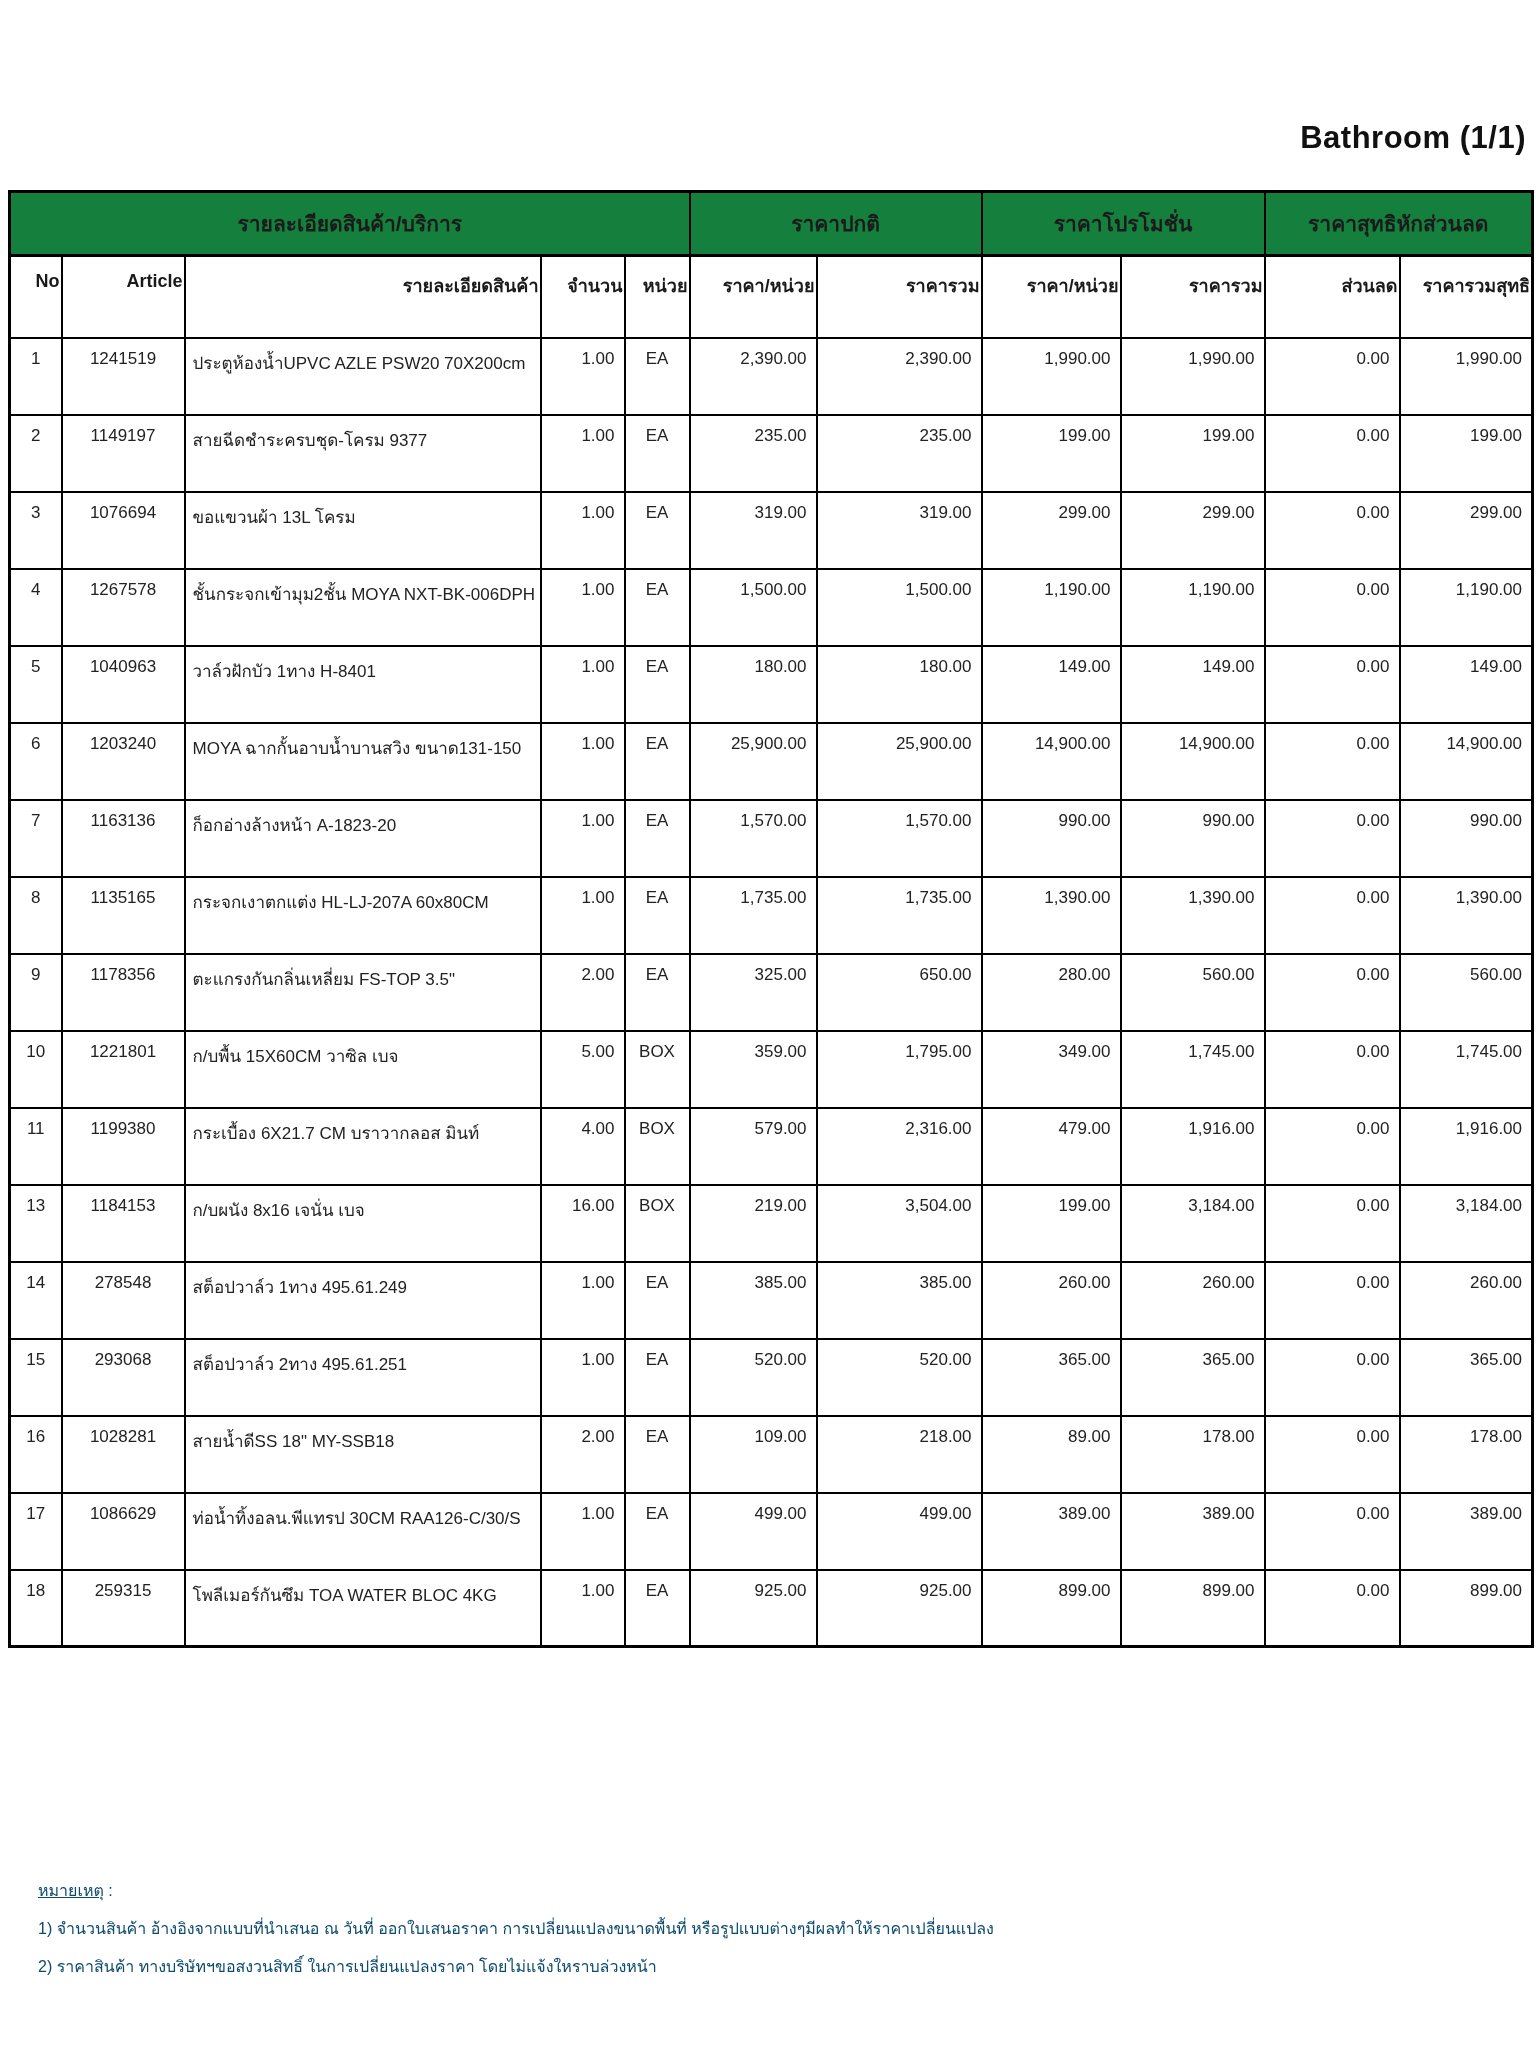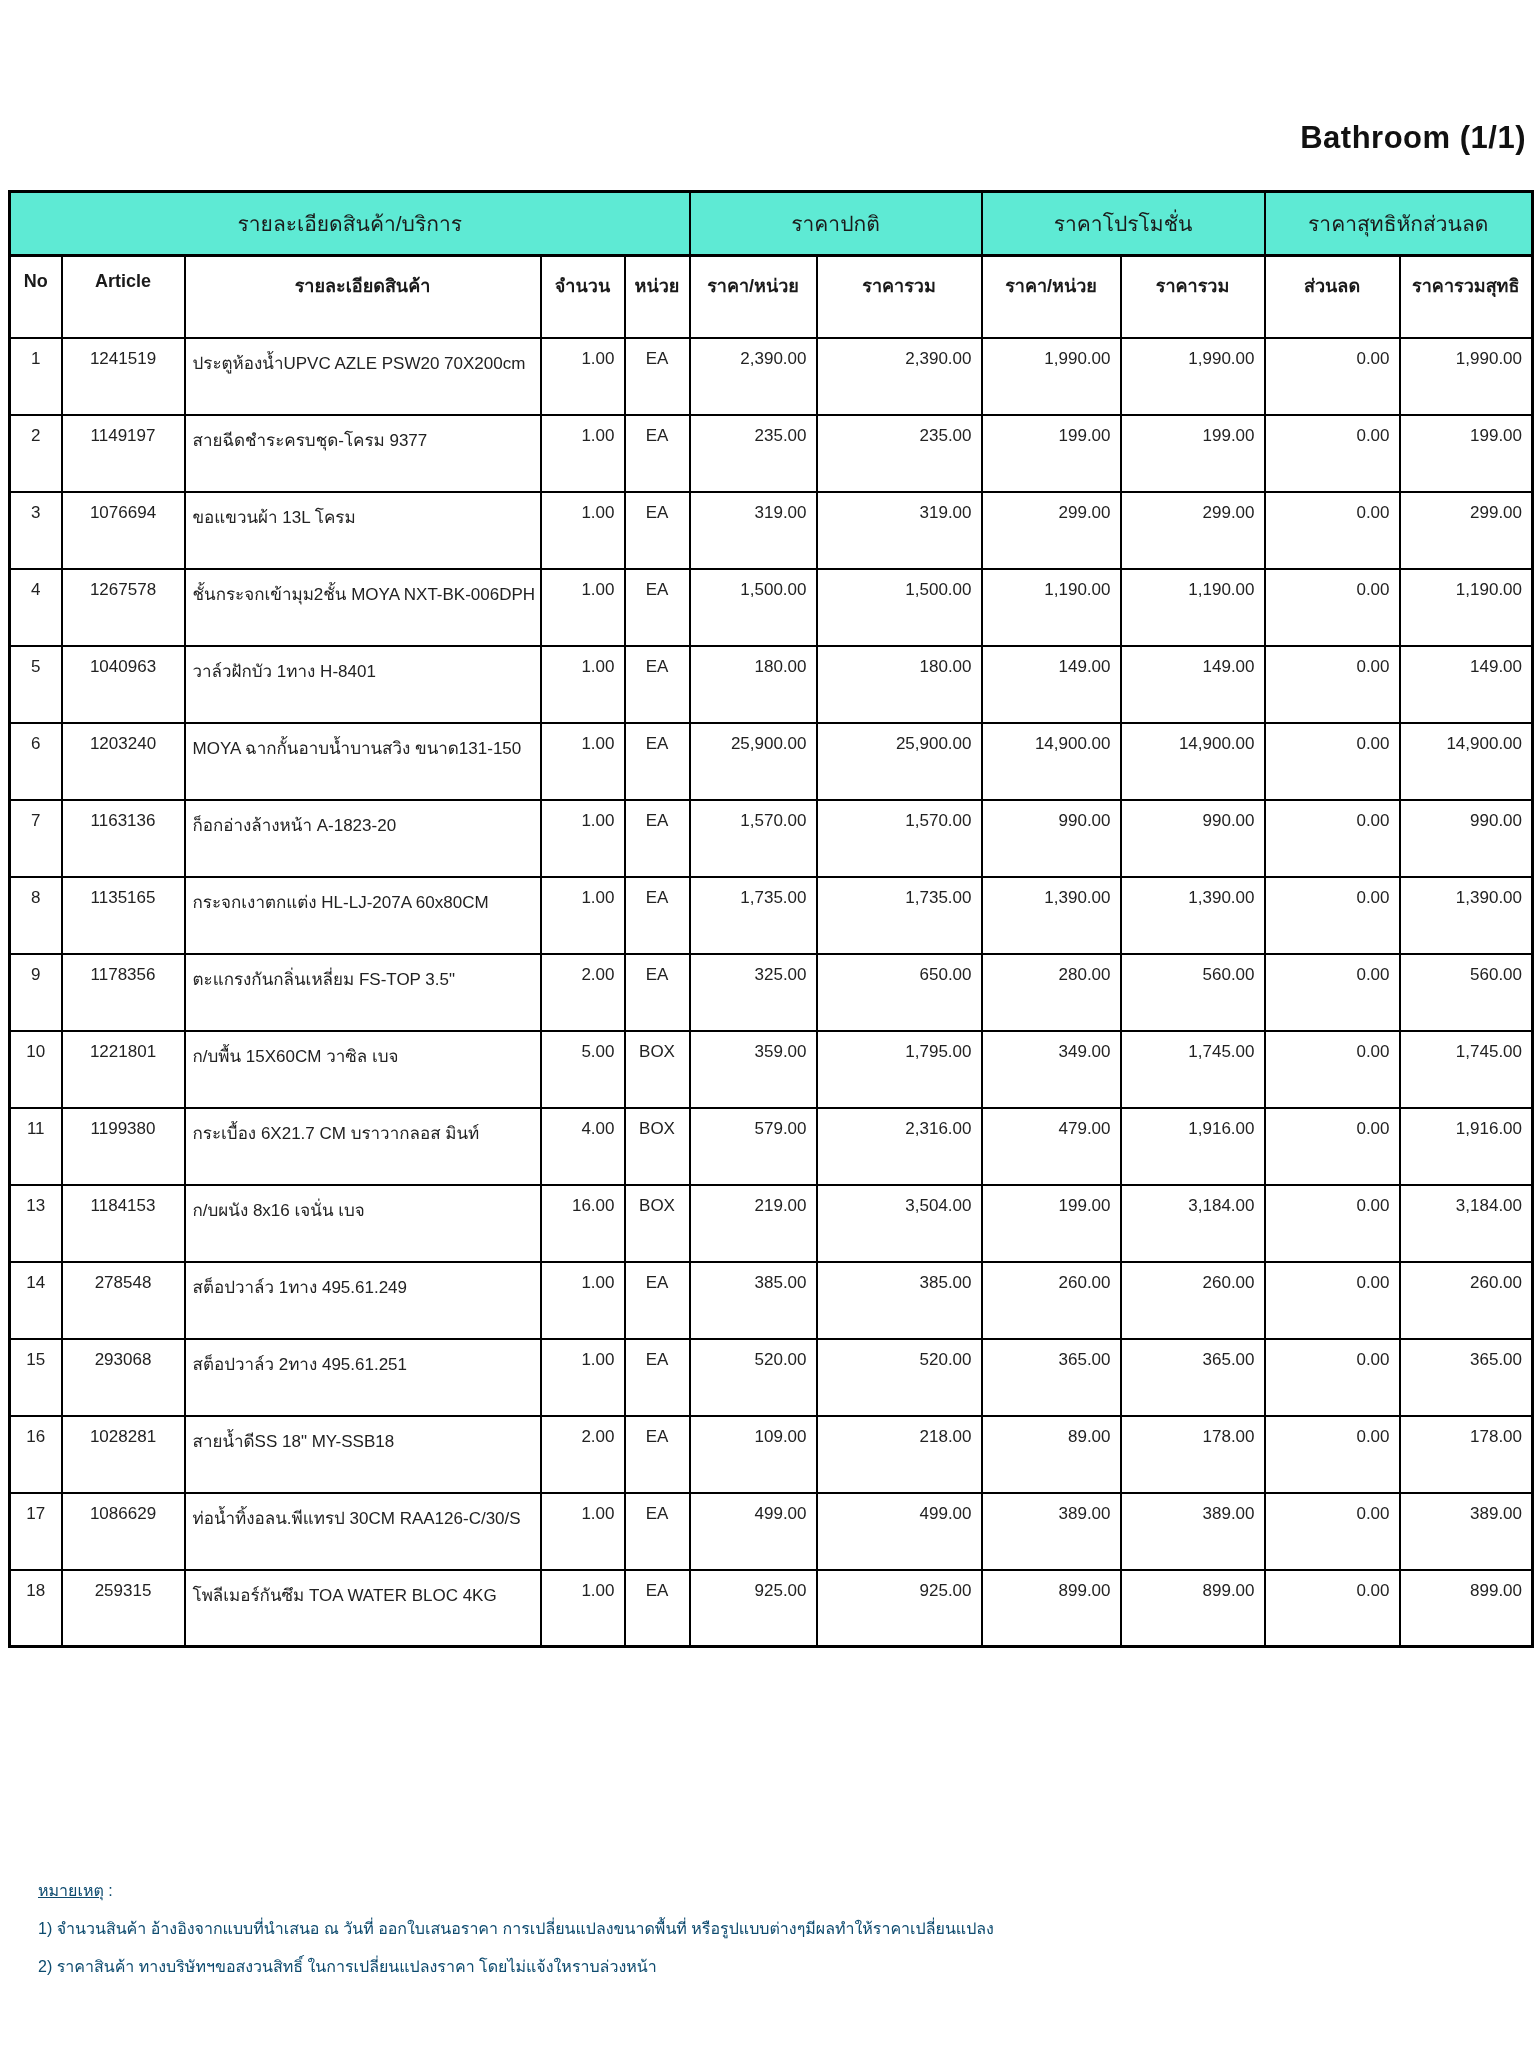--- a/index.html
+++ b/index.html
@@ -30,33 +30,33 @@
     border:3px solid #000;
   }
   table.quote th, table.quote td{
     border:2px solid #000;
     overflow:hidden;
     white-space:nowrap;
     box-sizing:border-box;
   }
   tr.group-row{ height:64px; }
   tr.group-row th{
-    background:#5eead4;
+    background:#15803d;
     font-size:21px;
-    font-weight:400;
+    font-weight:700;
     text-align:center;
     vertical-align:middle;
     border-bottom:3px solid #000;
   }
   tr.col-row{ height:82px; }
   tr.col-row th{
     background:#ffffff;
     font-size:18px;
     font-weight:700;
-    text-align:center;
+    text-align:right;
     vertical-align:top;
     padding-top:14px;
   }
   tbody tr{ height:77px; }
   tbody td{
     font-size:17px;
     vertical-align:top;
     padding-top:10px;
     color:#222;
   }

